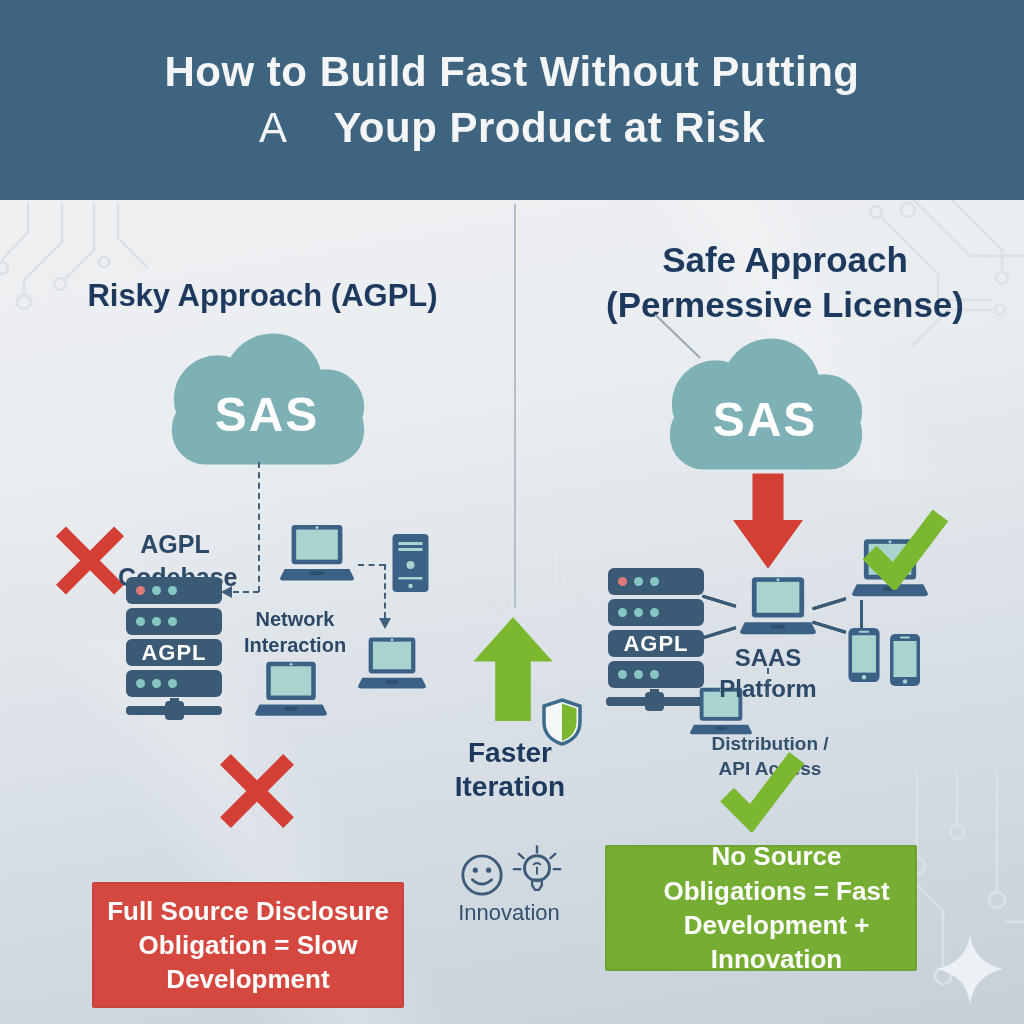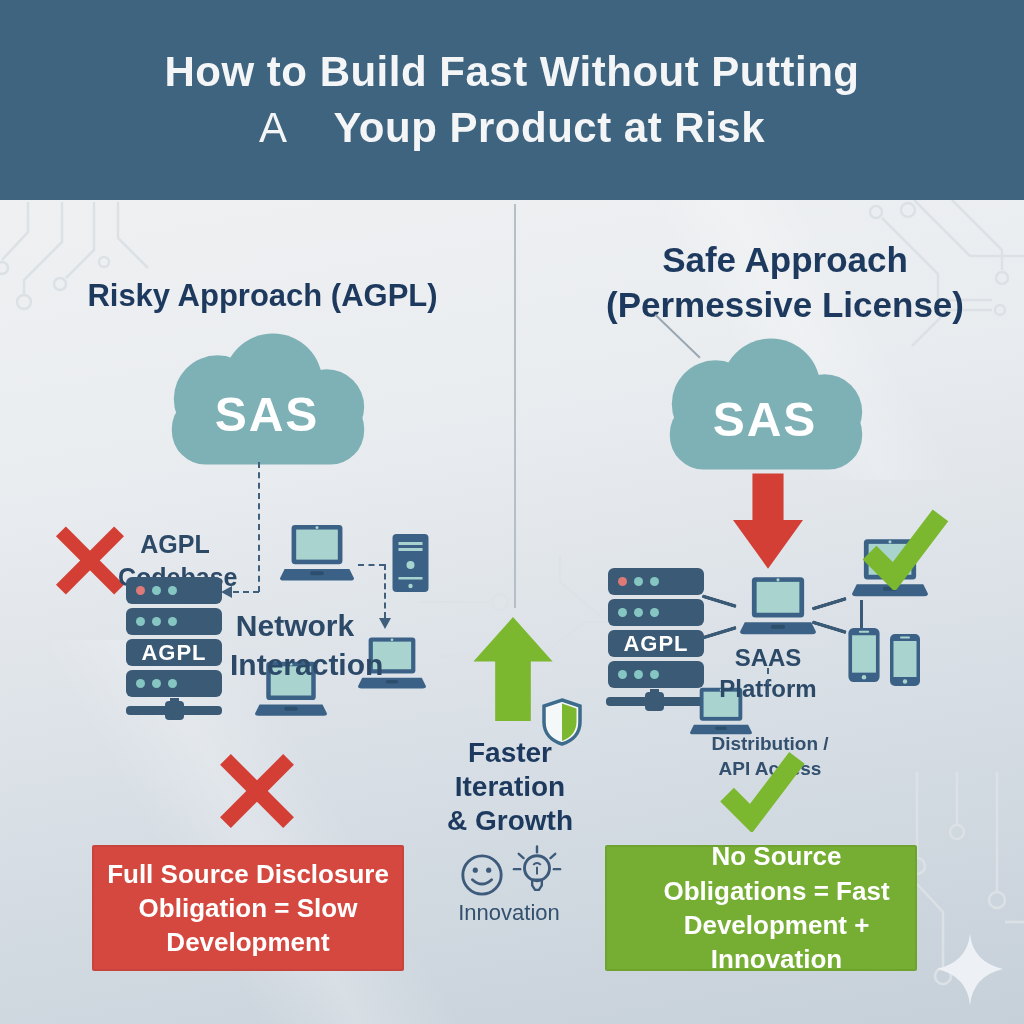--- a/index.html
+++ b/index.html
@@ -37,21 +37,21 @@
   .dot{width:9px;height:9px;border-radius:50%;background:#85c6c2;margin-right:7px;}
   .dot.red{background:#dd7a78;}
   .stem{background:#3b5a76;}
   .sbar{background:#3b5a76;border-radius:4px;}
 
   .lbl{color:#2c4a68;font-weight:700;text-align:center;line-height:1.3;}
 
   .banner{width:312px;height:126px;color:#fff;font-weight:700;font-size:26px;line-height:1.32;
     display:flex;align-items:center;justify-content:center;text-align:center;
     padding:10px 14px;box-sizing:border-box;border-radius:2px;}
-  .banner.red{background:#d5483f;box-shadow:inset 0 0 0 2px rgba(0,0,0,.06);}
+  .banner.red{background:#d5483f;box-shadow:inset 0 0 0 2px rgba(0,0,0,.06);margin-top:37px;}
   .banner.green{background:#76ae34;box-shadow:inset 0 0 0 2px rgba(0,0,0,.06);}
 
   .dashv{border-left:2px dashed #3f5f7d;}
   .dashh{border-top:2px dashed #3f5f7d;}
   .arr-left{width:0;height:0;border-top:6px solid transparent;border-bottom:6px solid transparent;border-right:11px solid #3f5f7d;}
   .arr-down{width:0;height:0;border-left:6px solid transparent;border-right:6px solid transparent;border-top:11px solid #3f5f7d;}
 
   .ray{height:0;border-top:4px solid #3b5a76;border-radius:2px;transform-origin:left center;}
   .thinline{background:#3b5a76;}
   .pointer-line{height:0;border-top:2px solid #9aa8b3;transform-origin:left top;}
@@ -250,42 +250,41 @@
   <div class="abs dashh" style="left:358px;top:564px;width:27px;"></div>
   <div class="abs dashv" style="left:384px;top:564px;height:54px;"></div>
   <div class="abs arr-down" style="left:379px;top:618px;"></div>
   <svg class="abs" style="left:358px;top:636px" width="68" height="58">
       <use href="#laptop"></use>
     </svg>
   <svg class="abs" style="left:255px;top:660px" width="72" height="62">
       <use href="#laptop"></use>
     </svg>
 
-  <div class="abs lbl" style="left:230px;top:606px;width:130px;font-size:30px;">
+  <div class="abs lbl" style="left:230px;top:606px;width:130px;font-size:20px;">
     <div>Network</div>
     <div>Interaction</div>
   </div>
 
   <svg class="abs" style="left:219px;top:750px" width="76" height="82">
       <use href="#cross"></use>
     </svg>
 
   <div class="abs banner red" style="left:92px;top:845px;">Full Source Disclosure Obligation = Slow Development</div>
 
   <svg class="abs" style="left:473px;top:617px" width="80" height="104">
       <use href="#arrow-up"></use>
     </svg>
   <svg class="abs" style="left:539px;top:697px" width="46" height="50">
       <use href="#shield"></use>
     </svg>
 
   <div class="abs lbl" style="left:428px;top:736px;width:164px;font-size:28px;line-height:1.22;color:#1d3a5e;">
     <div>Faster</div>
     <div>Iteration</div>
-    <div>&amp; Growth</div>
   </div>
 
   <svg class="abs" style="left:459px;top:852px" width="46" height="46">
       <use href="#smiley"></use>
     </svg>
   <svg class="abs" style="left:512px;top:845px" width="50" height="56">
       <use href="#bulb"></use>
     </svg>
   <div class="abs" style="left:438px;top:900px;width:142px;text-align:center;font-size:22px;color:#33506e;">Innovation</div>
 

